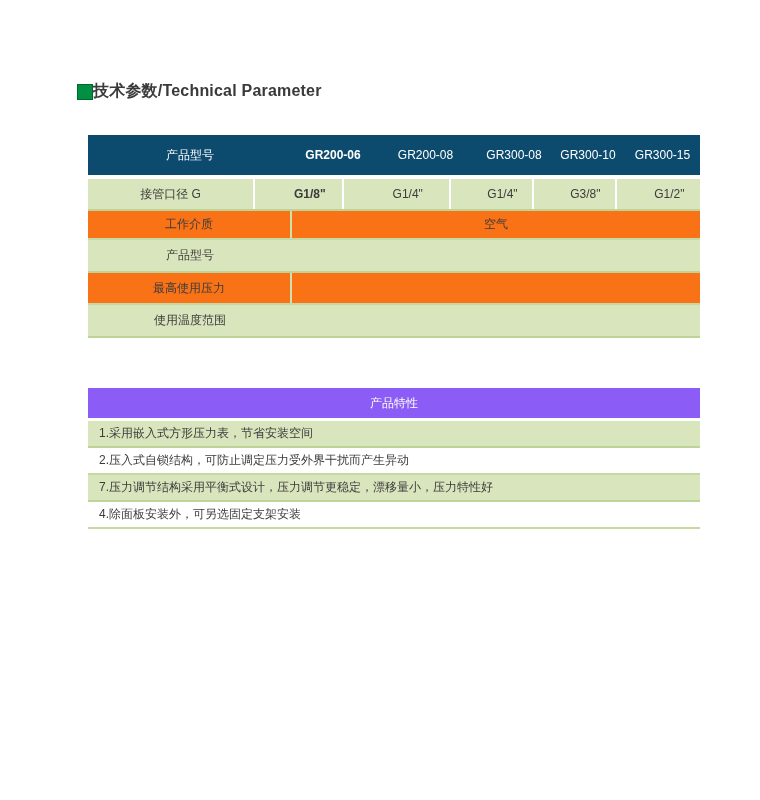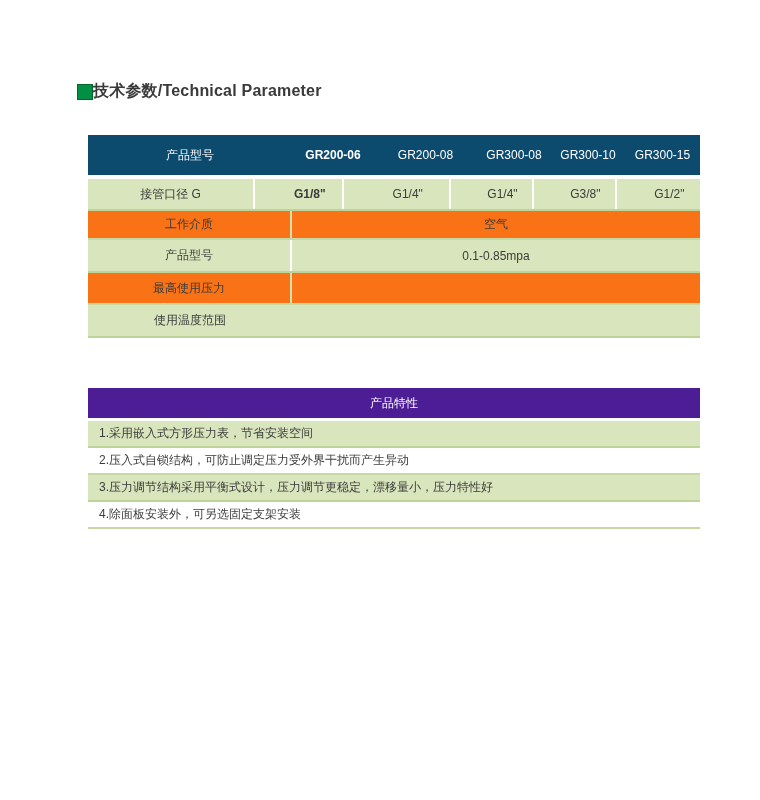--- a/index.html
+++ b/index.html
@@ -81,21 +81,21 @@
 
   
   .feat-table {
     position: absolute;
     left: 88px;
     top: 388px;
     width: 612px;
   }
   .feat-head {
     height: 30px;
-    background: #4c1d95;
+    background: #8b5cf6;
     color: #ffffff;
     font-size: 12px;
     display: flex;
     align-items: center;
     justify-content: center;
     margin-bottom: 3px;
   }
   .feat-row {
     height: 27px;
     line-height: 25px;
@@ -138,33 +138,32 @@
       <div class="cell c6">G1/2"</div>
     </div>
 
     <div class="srow white r3">
       <div class="cell c1">工作介质</div>
       <div class="cell cmerge">空气</div>
     </div>
 
     <div class="srow light r4">
       <div class="cell c1">产品型号</div>
-      <div class="cell cmerge">0.1-0.85mpa</div>
     </div>
 
     <div class="srow white r5">
       <div class="cell c1">最高使用压力</div>
     </div>
 
     <div class="srow light r6">
       <div class="cell c1">使用温度范围</div>
     </div>
   </div>
 
   <div class="feat-table">
     <div class="feat-head">产品特性</div>
     <div class="feat-row light">1.采用嵌入式方形压力表，节省安装空间</div>
     <div class="feat-row white">2.压入式自锁结构，可防止调定压力受外界干扰而产生异动</div>
-    <div class="feat-row light">3.压力调节结构采用平衡式设计，压力调节更稳定，漂移量小，压力特性好</div>
+    <div class="feat-row light">7.压力调节结构采用平衡式设计，压力调节更稳定，漂移量小，压力特性好</div>
     <div class="feat-row white">4.除面板安装外，可另选固定支架安装</div>
   </div>
 
 </div>
 
 </body></html>

